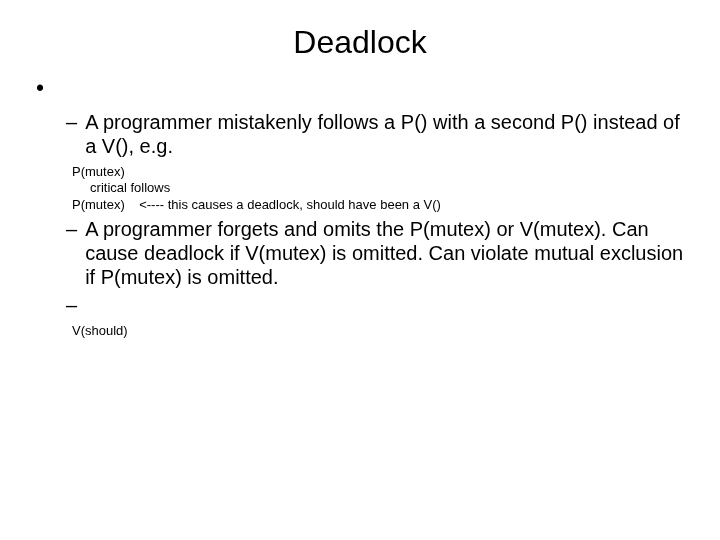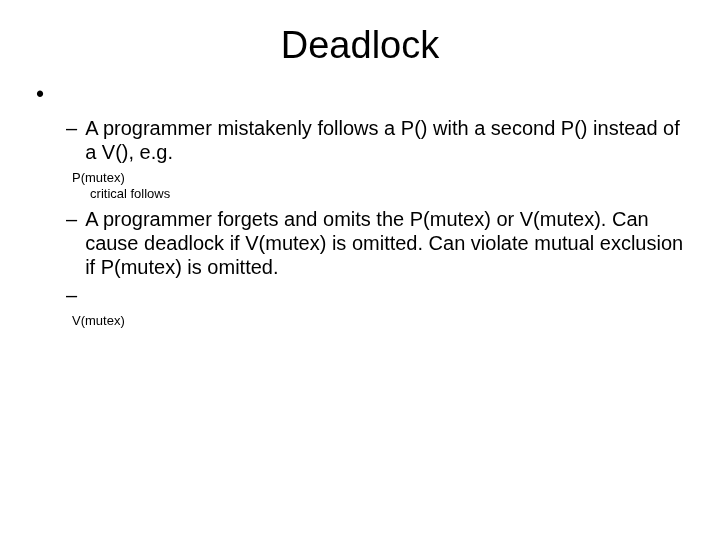--- a/index.html
+++ b/index.html
@@ -6,21 +6,21 @@
       font-family: Arial, sans-serif;
       margin: 0;
       padding: 0;
       width: 720px;
       height: 540px;
       background: white;
       color: black;
     }
     .title {
       text-align: center;
-      font-size: 38px;
+      font-size: 32px;
       font-weight: normal;
       padding-top: 24px;
       padding-bottom: 4px;
     }
     .content {
       padding: 12px 36px 0 36px;
     }
     .bullet-1 {
       font-size: 23px;
       margin-bottom: 10px;
@@ -65,27 +65,28 @@
   </div>
 
   <div class="bullet-2">
     <span class="dash">–</span>
     <span>A programmer mistakenly follows a P() with a second P() instead of a V(), e.g.</span>
   </div>
 
   <div class="code-block">
     <div class="code-line">P(mutex)</div>
     <div class="code-line">     critical follows</div>
+    <div class="code-line">P(mutex)    &lt;---- this causes a deadlock, should have been a V()</div>
   </div>
 
   <div class="bullet-2">
     <span class="dash">–</span>
     <span>A programmer forgets and omits the P(mutex) or V(mutex).  Can cause deadlock if V(mutex) is omitted. Can violate mutual exclusion if P(mutex) is omitted.</span>
   </div>
 
   <div class="bullet-2">
     <span class="dash">–</span>
   </div>
 
   <div class="code-block">
-    <div class="code-line">V(mutex)</div>
+    <div class="code-line">V(should)</div>
   </div>
 </div>
 
 </body></html>

